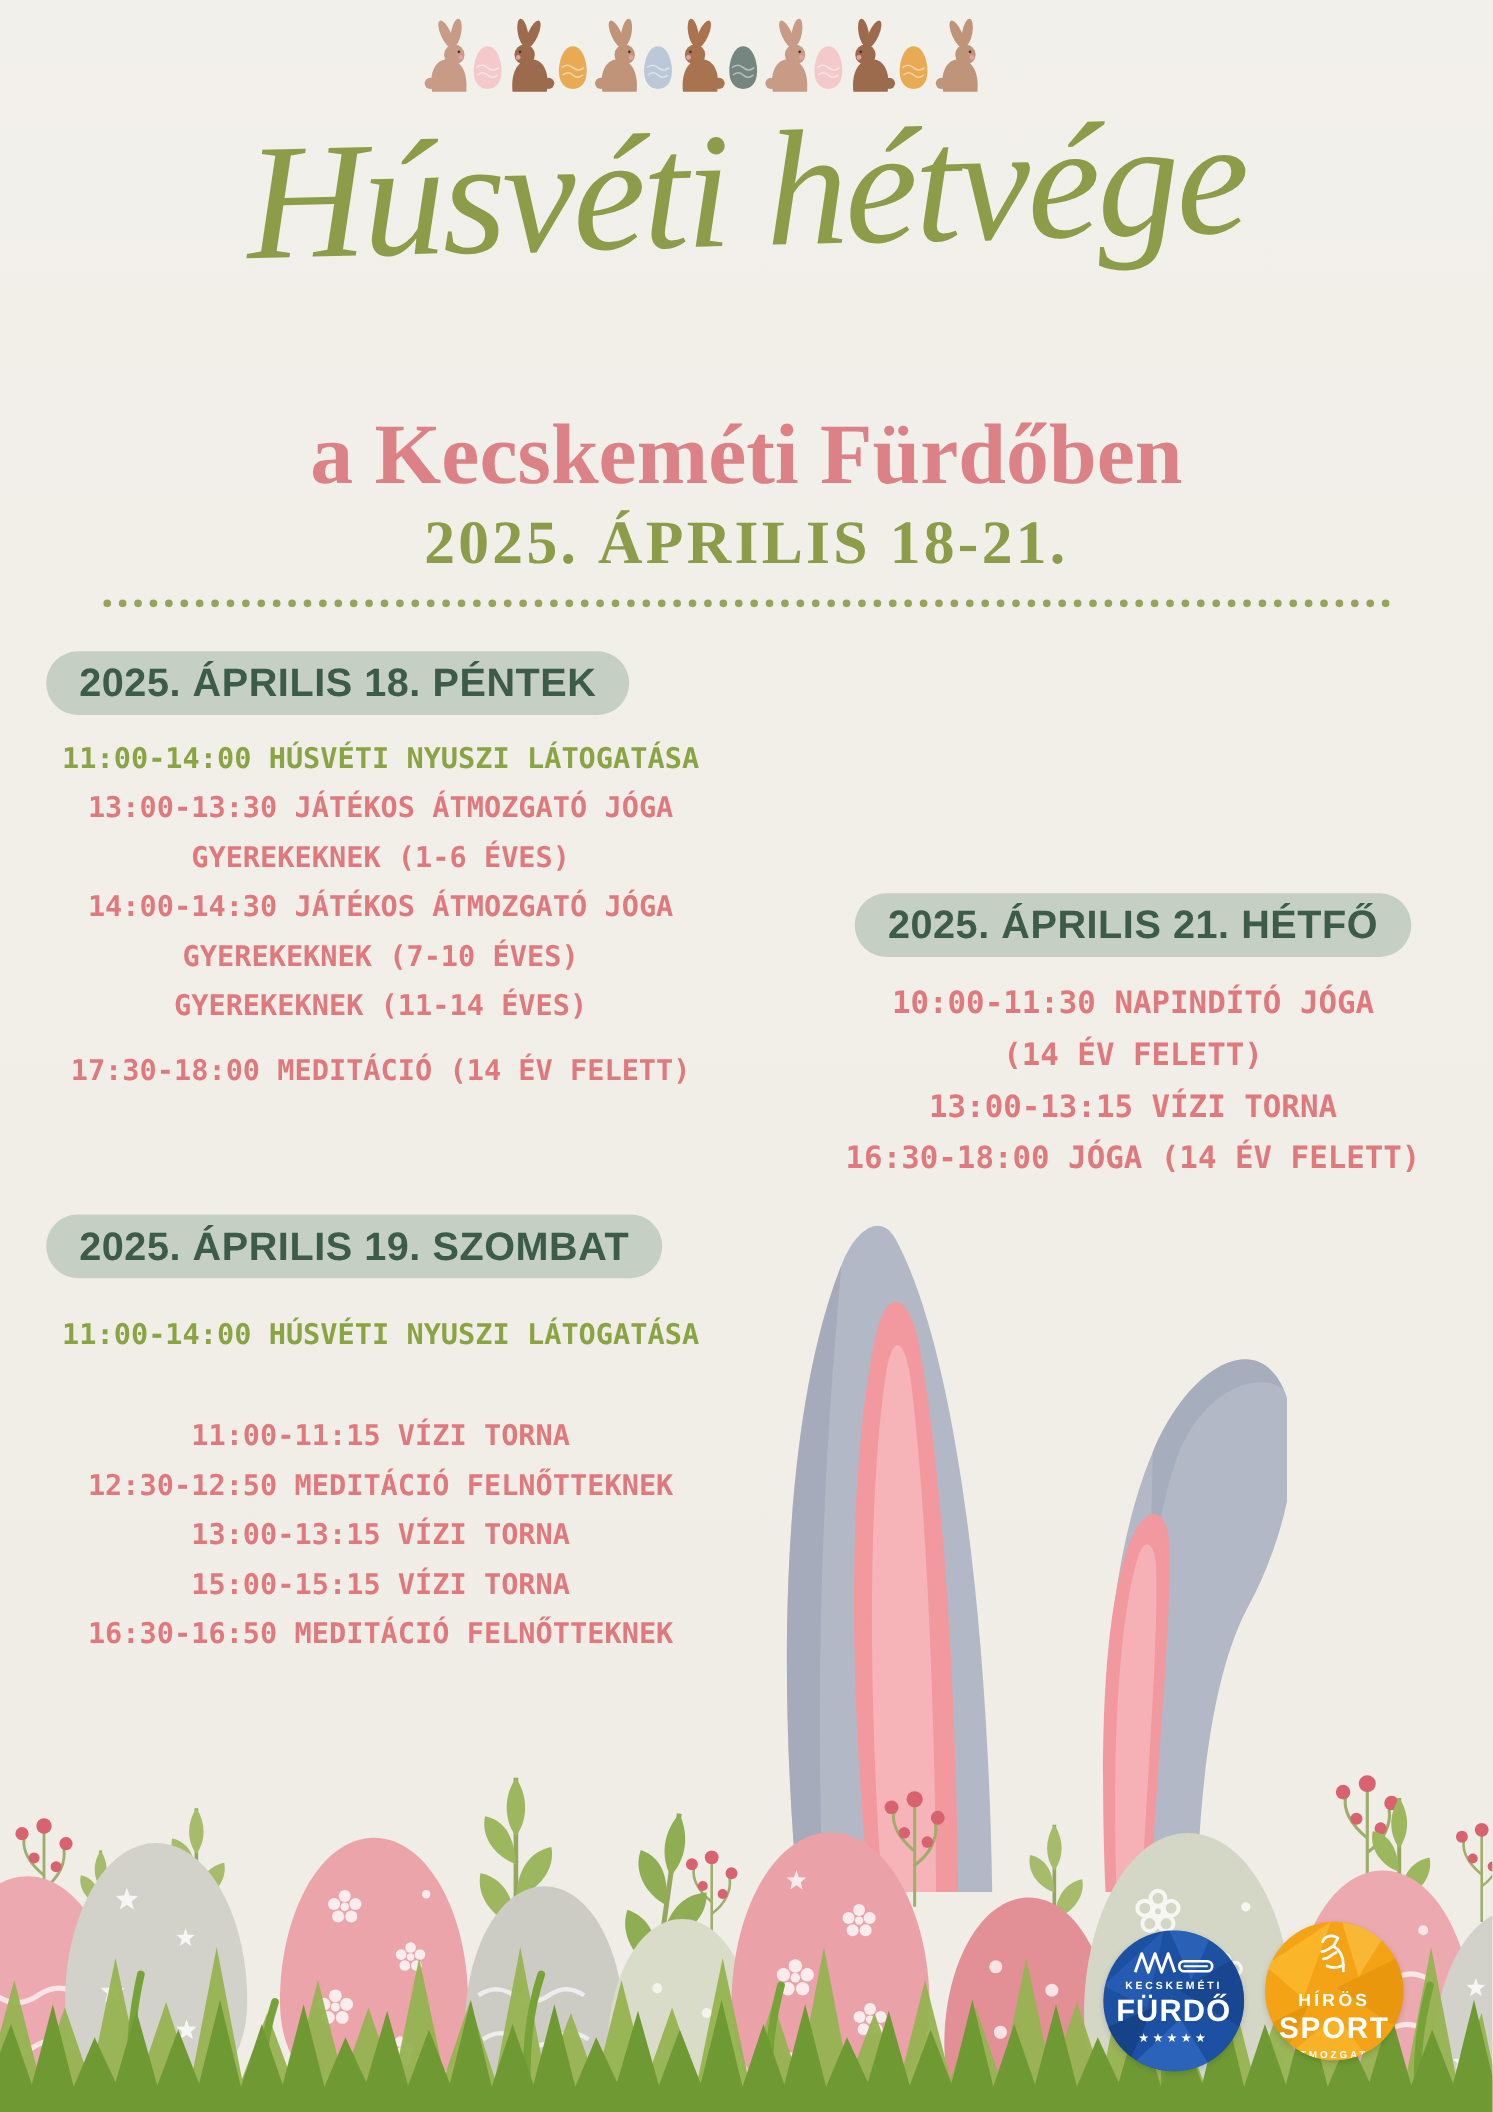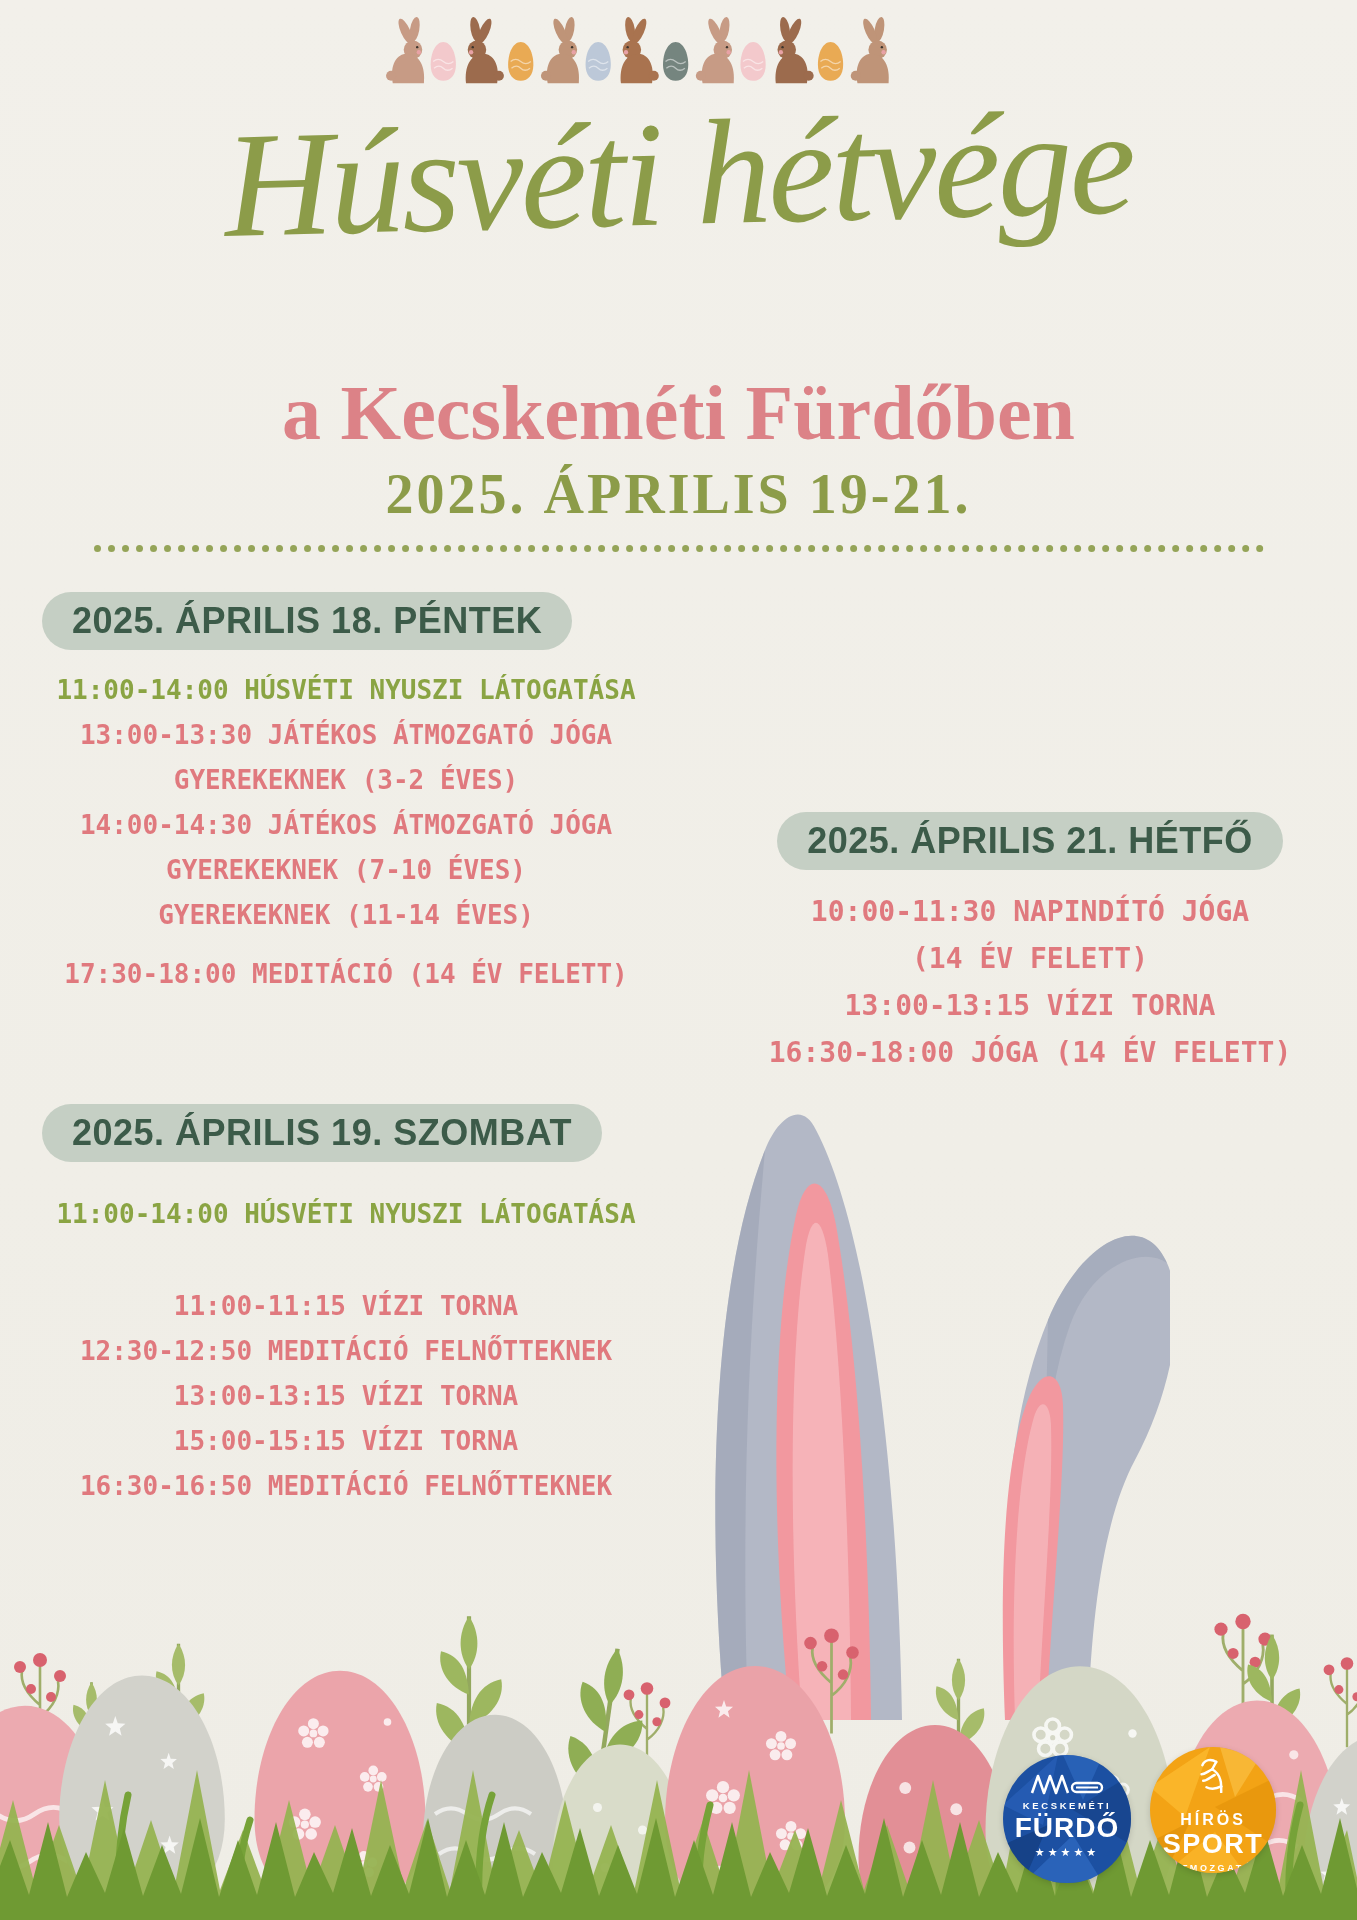--- a/index.html
+++ b/index.html
@@ -112,28 +112,28 @@
     <use href="#eggsm" x="422" y="32" fill="#f3c9cc"></use>
     <g transform="translate(520,4) scale(-1,1)">
         <use href="#bunny" fill="#9c6b4d"></use>
       </g>
     <use href="#eggsm" x="514" y="32" fill="#e9aa54"></use>
     <use href="#bunny" x="552" y="4" fill="#bf9478"></use>
   </svg>
 
   <h1 class="title">Húsvéti hétvége</h1>
   <h2 class="subtitle">a Kecskeméti Fürdőben</h2>
-  <div class="date-range">2025. ÁPRILIS 19-21.</div>
+  <div class="date-range">2025. ÁPRILIS 18-21.</div>
   <div class="dotted"></div>
 
   <div class="section" id="sec-friday">
     <div class="pill-row left"><span class="pill">2025. ÁPRILIS 18. PÉNTEK</span></div>
     <p class="event green">11:00-14:00 HÚSVÉTI NYUSZI LÁTOGATÁSA</p>
     <p class="event pink">13:00-13:30 JÁTÉKOS ÁTMOZGATÓ JÓGA</p>
-    <p class="event pink">GYEREKEKNEK (3-2 ÉVES)</p>
+    <p class="event pink">GYEREKEKNEK (1-6 ÉVES)</p>
     <p class="event pink">14:00-14:30 JÁTÉKOS ÁTMOZGATÓ JÓGA</p>
     <p class="event pink">GYEREKEKNEK (7-10 ÉVES)</p>
     <p class="event pink">GYEREKEKNEK (11-14 ÉVES)</p>
     <p class="event pink ev-gap2">17:30-18:00 MEDITÁCIÓ (14 ÉV FELETT)</p>
   </div>
 
   <div class="section" id="sec-monday">
     <div class="pill-row center"><span class="pill">2025. ÁPRILIS 21. HÉTFŐ</span></div>
     <p class="event pink">10:00-11:30 NAPINDÍTÓ JÓGA</p>
     <p class="event pink">(14 ÉV FELETT)</p>

